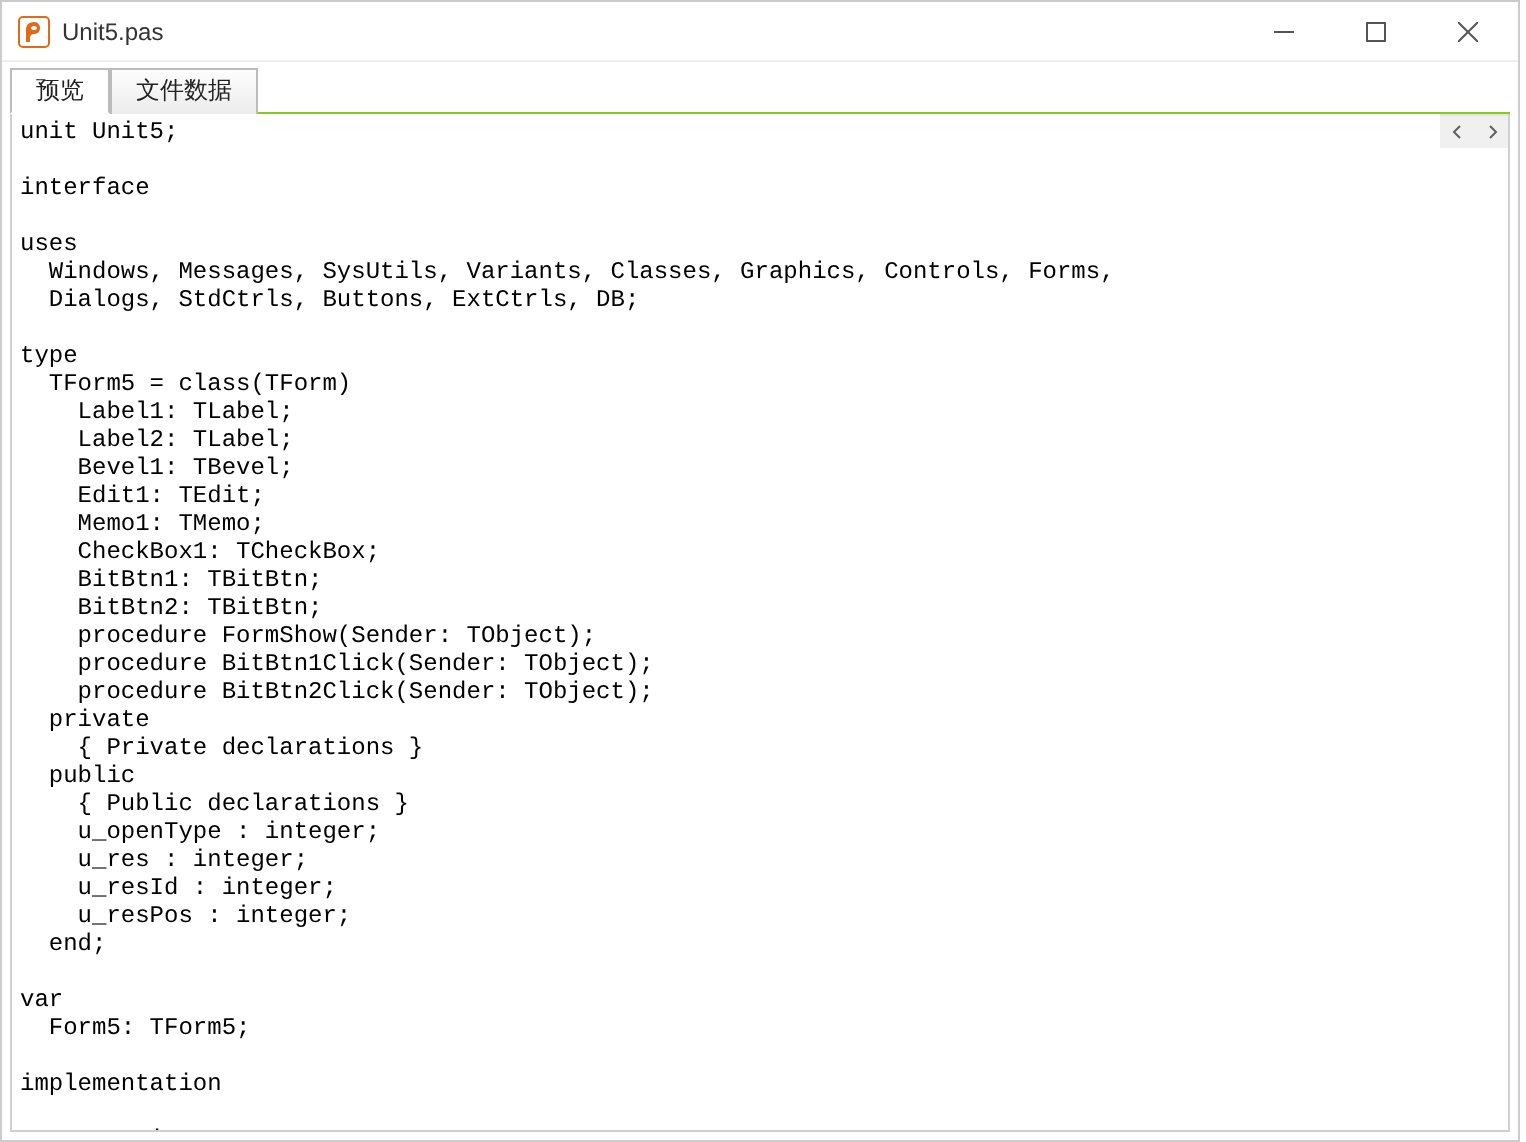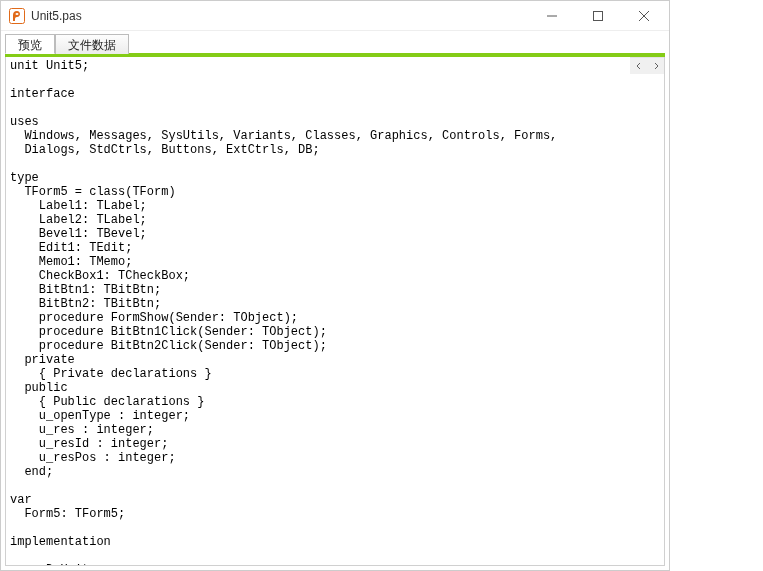--- a/index.html
+++ b/index.html
@@ -1,23 +1,23 @@
 <!DOCTYPE html>
 <html><head>
 <meta charset="utf-8">
 <style>
   * { box-sizing: border-box; margin: 0; padding: 0; }
   html, body { width: 763px; height: 571px; font-family: "Microsoft YaHei", "Segoe UI", sans-serif; overflow: hidden; background: #fff; }
-  .window { width: 670px; height: 571px; border: 1px solid #ccc; display: flex; flex-direction: column; background: #fff; }
+  .window { width: 760px; height: 571px; border: 1px solid #ccc; display: flex; flex-direction: column; background: #fff; }
   .titlebar { height: 30px; display: flex; align-items: center; padding: 0 2px 0 8px; background: #fff; border-bottom: 1px solid #eee; }
   .titlebar .icon { width: 16px; height: 16px; margin-right: 6px; display: inline-flex; align-items: center; justify-content: center; }
   .titlebar .title { font-size: 12px; color: #333; flex: 0 0 auto; }
   .titlebar .spacer { flex: 1 1 auto; }
   .winbtn { width: 46px; height: 30px; display: inline-flex; align-items: center; justify-content: center; color: #555; background: transparent; border: none; }
-  .tabs { display: flex; height: 24px; border-bottom: 4px solid #84cc16; margin: 2px 4px 0 4px; }
+  .tabs { display: flex; height: 24px; border-bottom: 1px solid #84cc16; margin: 2px 4px 0 4px; }
   .tab { padding: 2px 12px; font-size: 12px; color: #222; border: 1px solid #bcbcbc; border-bottom: none; margin-right: 0; background: linear-gradient(#fdfdfd,#ececec); position: relative; top: 1px; cursor: default; }
   .tab.active { background: #fff; border-bottom: 1px solid #fff; }
   .content { flex: 1 1 auto; margin: 0 4px 4px 4px; border: 1px solid #d0d0d0; border-top: none; display: flex; min-height: 0; }
   .code-wrap { flex: 1 1 auto; position: relative; overflow: hidden; }
   .code { position: absolute; inset: 0; overflow-y: scroll; overflow-x: hidden; padding: 2px 4px 2px 4px; font-family: SimSun, "Courier New", monospace; font-size: 12px; line-height: 14px; color: #000; white-space: pre; }
   .code::-webkit-scrollbar { width: 17px; height: 17px; }
   .code::-webkit-scrollbar-track { background: #f0f0f0; }
   .code::-webkit-scrollbar-thumb { background: #c1c1c1; }
   .hscroll { height: 17px; background: #f0f0f0; display: flex; align-items: center; border-top: 1px solid #e3e3e3; }
   .hscroll .arrow { width: 17px; height: 17px; display: inline-flex; align-items: center; justify-content: center; color: #666; font-size: 10px; }

